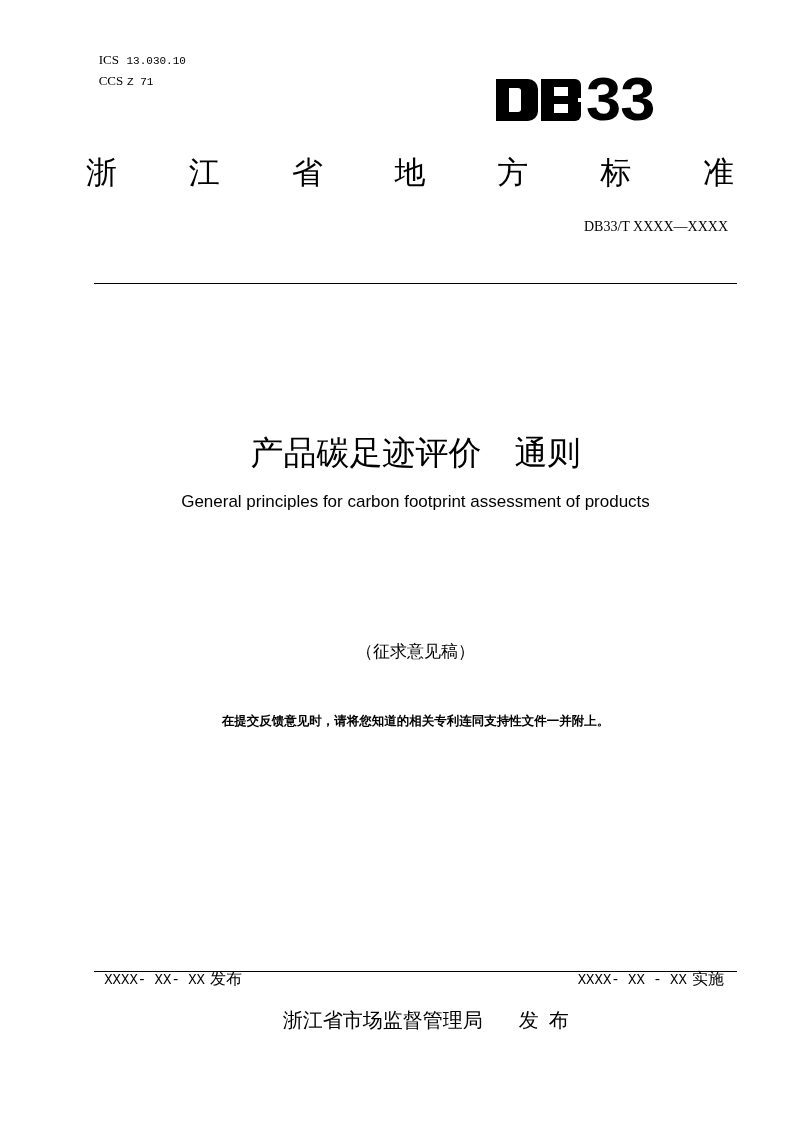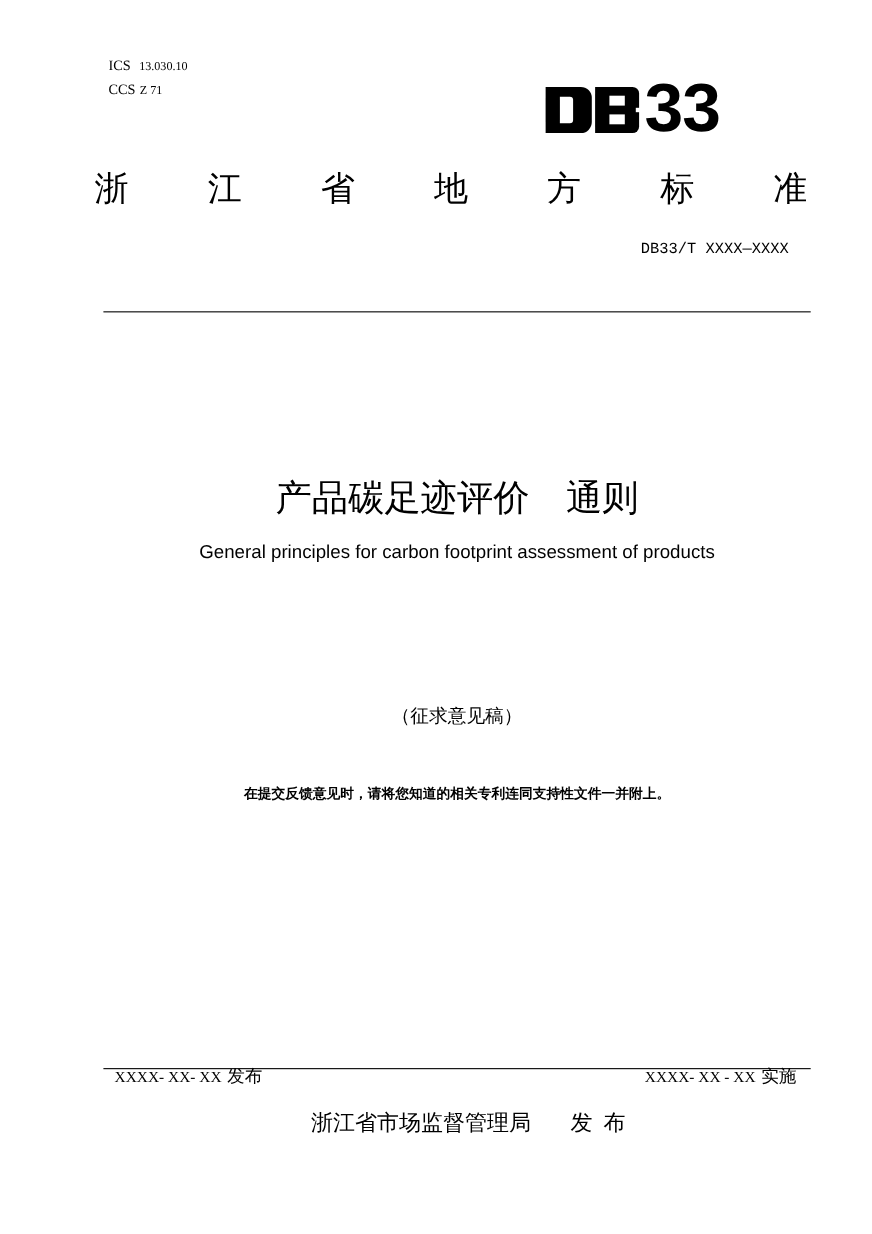--- a/index.html
+++ b/index.html
@@ -23,21 +23,21 @@
       font-size: 12px;
       line-height: 14px;
       white-space: pre;
     }
     .code-label {
       font-family: "Liberation Serif", serif;
       font-size: 13px;
       margin-top: 38px;
     }
     .code-value {
-      font-family: Liberation Serif, serif;
+      font-family: Liberation Mono, monospace;
       font-size: 11px;
       letter-spacing: 0px;
     }
 
     
     .logo {
       position: absolute;
       left: 496px;
       top: 76px;
       width: 180px;
@@ -114,23 +114,23 @@
       height: 40px;
       display: flex;
       justify-content: space-between;
       font-family: "DejaVu Sans", sans-serif;
       font-size: 31px;
       line-height: 40px;
     }
 
     .std-number {
       position: absolute;
-      right: 76px;
+      right: 65px;
       top: 217px;
-      font-family: Liberation Mono, monospace;
+      font-family: Liberation Serif, serif;
       font-size: 14px;
       line-height: 20px;
       white-space: pre;
     }
 
     .rule {
       position: absolute;
       left: 94px;
       width: 643px;
       height: 1px;
@@ -188,21 +188,21 @@
       position: absolute;
       top: 946px;
       font-family: "DejaVu Sans", sans-serif;
       font-size: 16px;
       line-height: 22px;
       white-space: pre;
     }
     .date-line.left { left: 94px; }
     .date-line.right { right: 69px; }
     .date-line .mono {
-      font-family: Liberation Serif, serif;
+      font-family: Liberation Mono, monospace;
       font-size: 14px;
     }
 
     .publisher {
       position: absolute;
       left: 270px;
       top: 984px;
       font-family: "DejaVu Sans", sans-serif;
       font-size: 20px;
       line-height: 24px;

